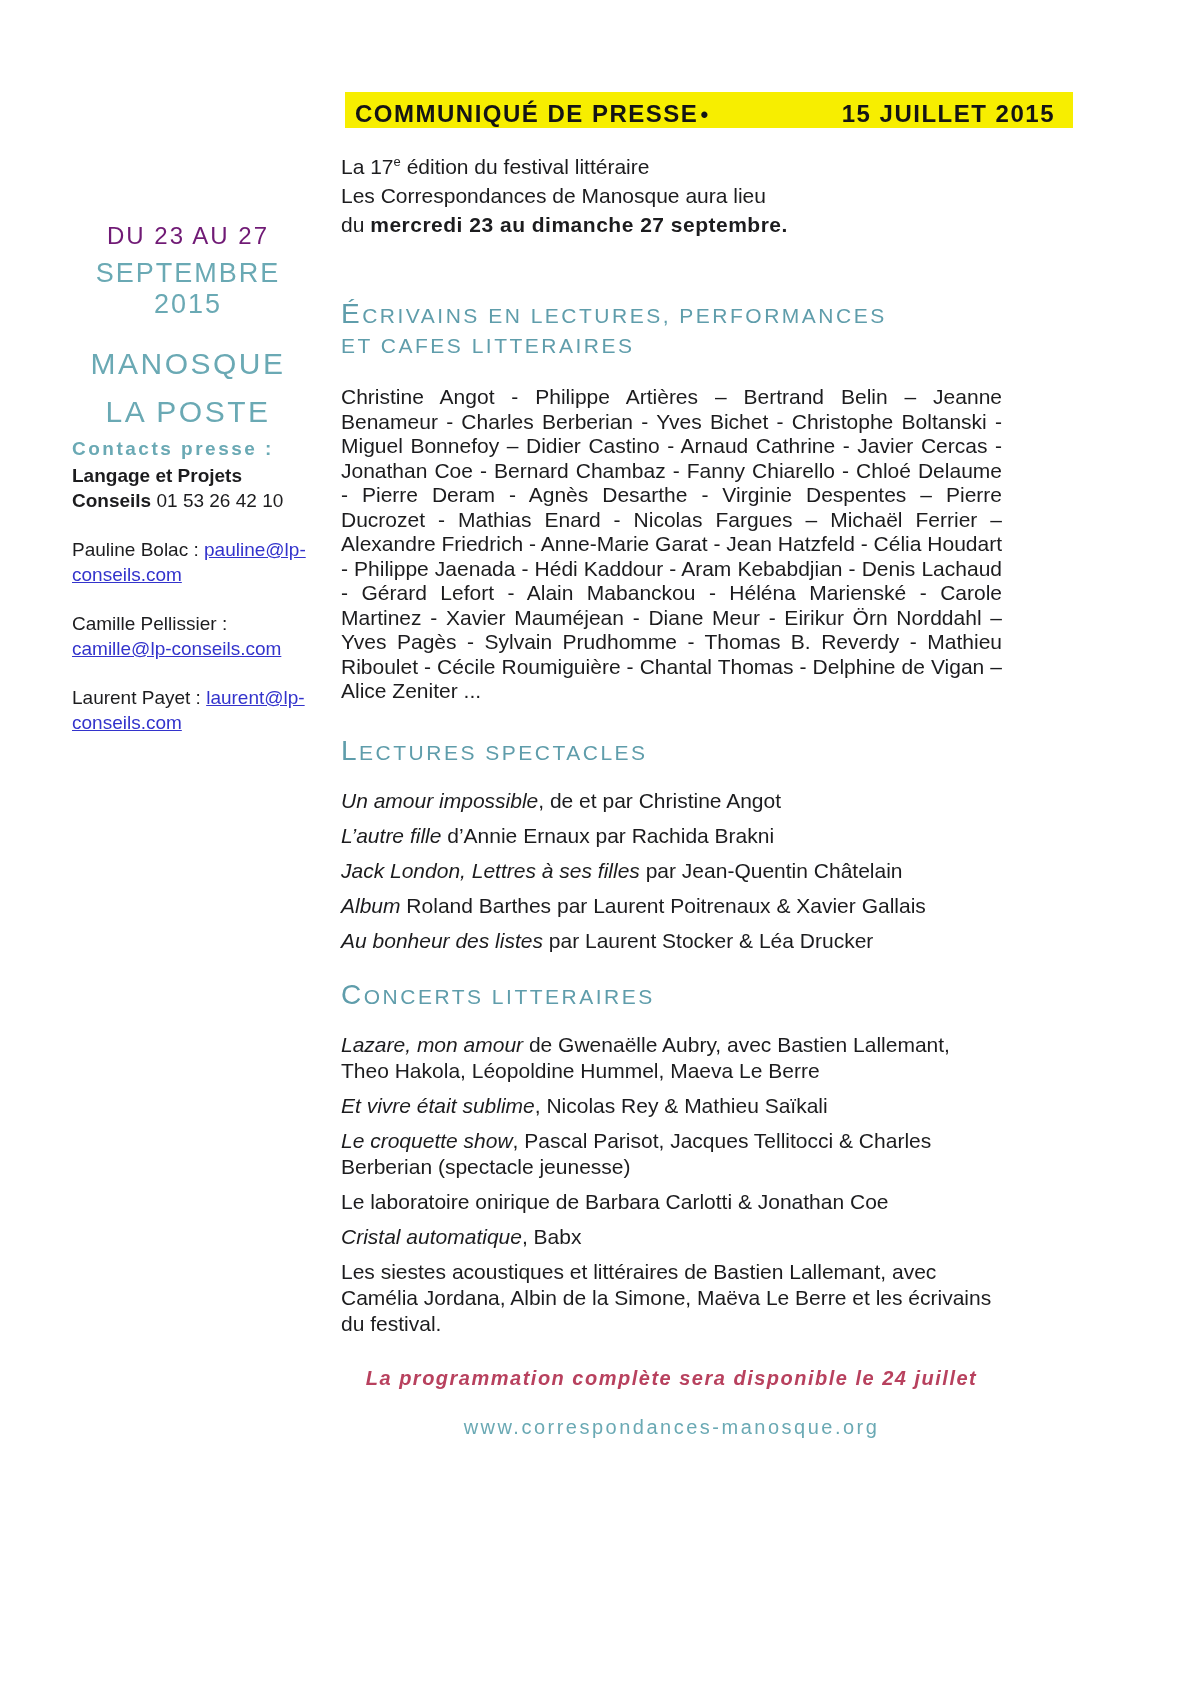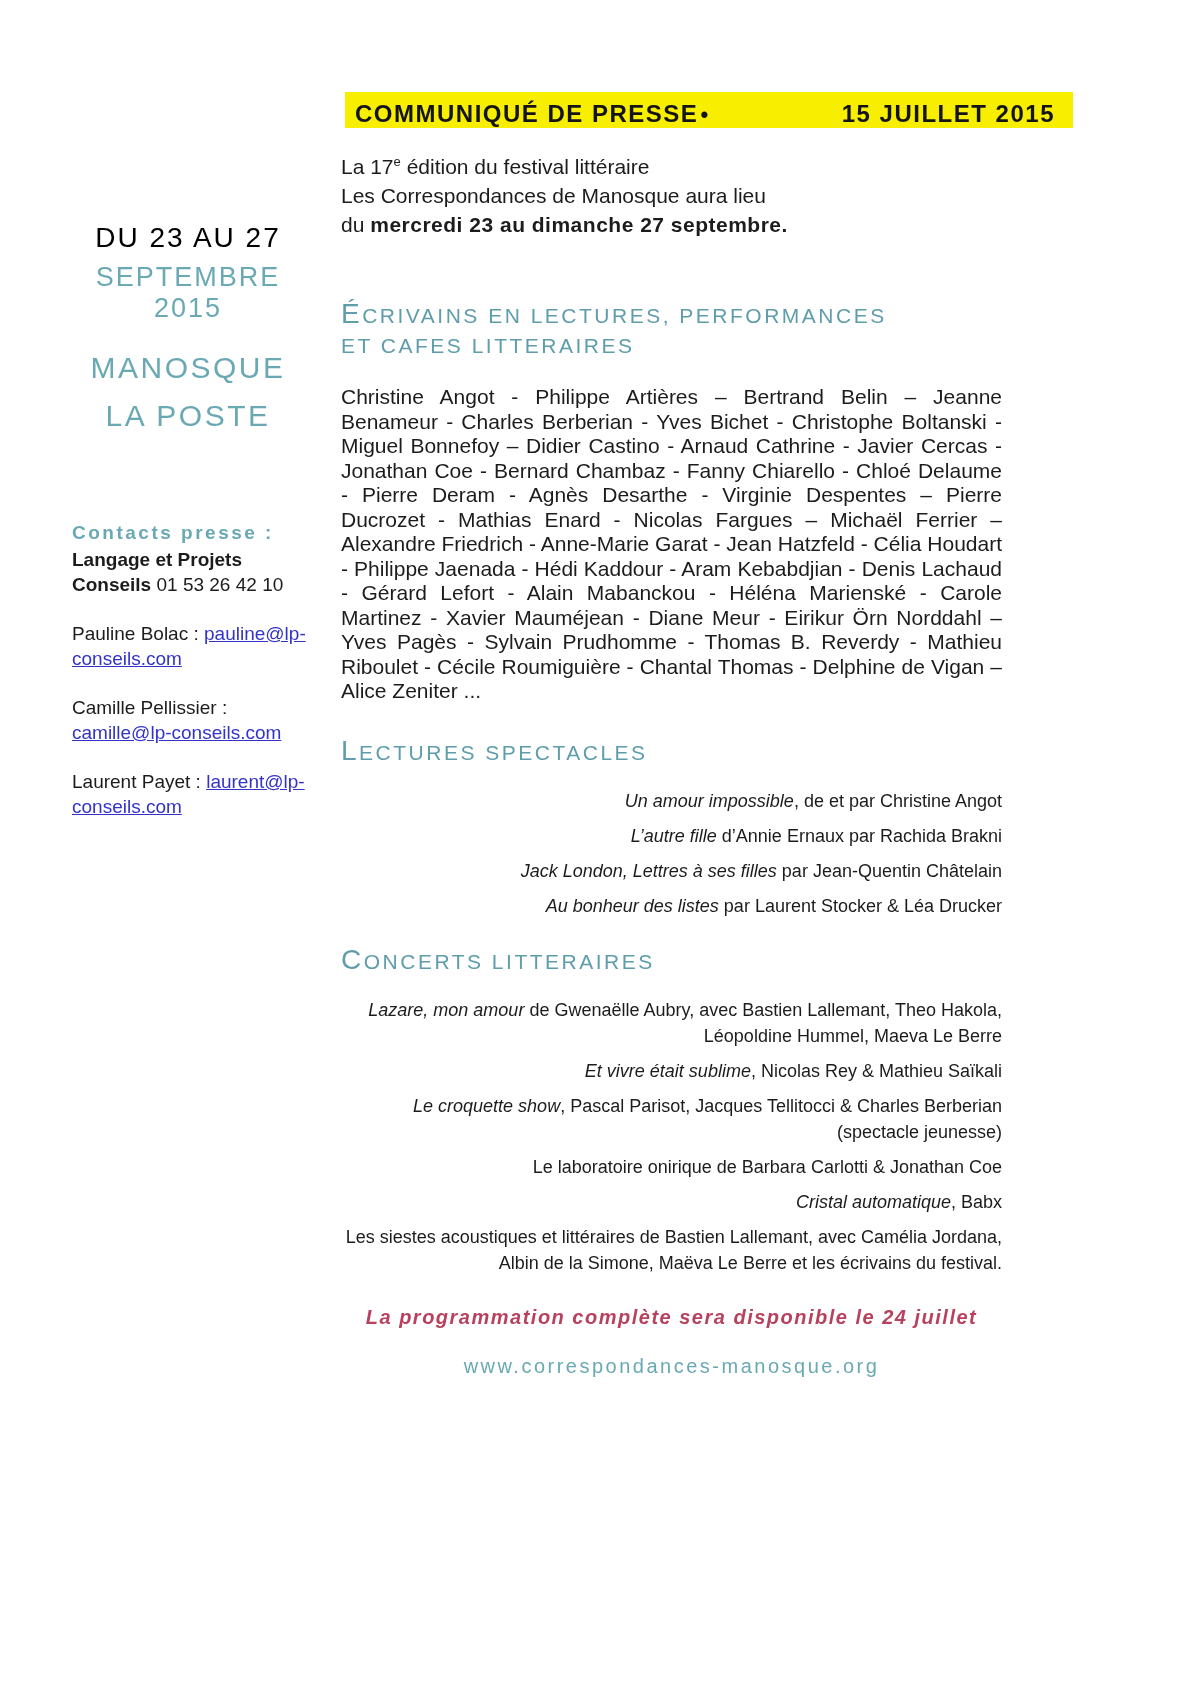--- a/index.html
+++ b/index.html
@@ -18,32 +18,32 @@
     background:#f7ee00;
     display:flex; align-items:flex-end; justify-content:space-between;
     padding:0 18px 0 10px; box-sizing:border-box;
     font-weight:bold; font-size:24px; letter-spacing:1.5px; color:#141414;
     white-space:nowrap;
   }
   .banner .bullet { font-size:22px; margin-left:-130px; }
 
   
   .sidebar { position:absolute; left:60px; top:222px; width:256px; text-align:center; }
-  .side-date1 { color:#000000; font-size:28px; letter-spacing:2px; }
+  .side-date1 { color:#701a75; font-size:24px; letter-spacing:2px; }
   .side-date2 { color:#6aa9b4; font-size:27px; letter-spacing:2px; margin-top:8px; }
   .logo { margin-top:30px; color:#2b2f36; }
   .logo-line {
     font-size:74px; line-height:98px; font-weight:normal;
     letter-spacing:0.26em; margin-right:-0.26em; 
     transform:scaleY(1.02);
   }
   .venue { margin-top:20px; color:#6aa9b4; }
   .venue-line { font-size:30px; letter-spacing:2.5px; line-height:48px; }
 
-  .contacts { margin-top:80px; text-align:left; padding-left:12px; font-size:19px; line-height:25px; }
+  .contacts { text-align:left; padding-left:12px; font-size:19px; line-height:25px; }
   .contacts-heading { color:#6aa9b4; font-weight:bold; letter-spacing:2.5px; font-size:19px; }
   .agency { margin-top:2px; }
   .agency b { font-weight:bold; }
   .person { margin-top:24px; width:250px; }
   .person a, .email-link { color:#3333cc; text-decoration:underline; word-break:break-word; }
 
   
   .main { position:absolute; left:341px; top:147px; width:661px; }
   .intro { font-size:21px; line-height:29px; }
   .intro sup { font-size:13px; }
@@ -55,21 +55,21 @@
 
   .writers {
     margin-top:24px;
     font-size:21px; line-height:24.5px;
     text-align:justify;
     color:#1c1c1e;
   }
 
   .sec2 { margin-top:32px; }
   .show-list { margin-top:20px; }
-  .show-item { font-size:18px; line-height:26px; margin-bottom:9px;text-align:right; }
+  .show-item { font-size:21px; line-height:26px; margin-bottom:9px; }
   .show-item .t { font-style:italic; }
 
   .sec3 { margin-top:26px; }
 
   .footer-announce {
     margin-top:30px; text-align:center;
     color:#b8415e; font-weight:bold; font-size:20px; letter-spacing:1.5px;font-style:italic;
   }
   .footer-url {
     margin-top:26px; text-align:center;
@@ -128,20 +128,21 @@
       <div class="sec-heading">ET CAFES LITTERAIRES</div>
       <div class="writers">Christine Angot - Philippe Artières – Bertrand Belin – Jeanne Benameur - Charles Berberian - Yves Bichet - Christophe Boltanski - Miguel Bonnefoy – Didier Castino - Arnaud Cathrine - Javier Cercas - Jonathan Coe - Bernard Chambaz - Fanny Chiarello - Chloé Delaume - Pierre Deram - Agnès Desarthe - Virginie Despentes – Pierre Ducrozet - Mathias Enard  - Nicolas Fargues – Michaël Ferrier – Alexandre Friedrich - Anne-Marie Garat - Jean Hatzfeld - Célia Houdart - Philippe Jaenada - Hédi Kaddour - Aram Kebabdjian - Denis Lachaud - Gérard Lefort - Alain Mabanckou - Héléna Marienské - Carole Martinez - Xavier Mauméjean - Diane Meur - Eirikur Örn Norddahl – Yves Pagès - Sylvain Prudhomme - Thomas B. Reverdy - Mathieu Riboulet - Cécile Roumiguière - Chantal Thomas - Delphine de  Vigan – Alice Zeniter ...</div>
     </div>
 
     <div class="sec2">
       <div class="sec-heading lead">LECTURES SPECTACLES</div>
       <div class="show-list">
         <div class="show-item"><span class="t">Un amour impossible</span><span>, de et par Christine Angot</span></div>
         <div class="show-item"><span class="t">L’autre fille</span><span> d’Annie Ernaux par Rachida Brakni</span></div>
         <div class="show-item"><span class="t">Jack London, Lettres à ses filles</span><span> par Jean-Quentin Châtelain</span></div>
+        <div class="show-item"><span class="t">Album</span><span> Roland Barthes par Laurent Poitrenaux &amp; Xavier Gallais</span></div>
         <div class="show-item"><span class="t">Au bonheur des listes</span><span> par Laurent Stocker &amp; Léa Drucker</span></div>
       </div>
     </div>
 
     <div class="sec3">
       <div class="sec-heading lead">CONCERTS LITTERAIRES</div>
       <div class="show-list">
         <div class="show-item"><span class="t">Lazare, mon amour</span><span> de Gwenaëlle Aubry, avec Bastien Lallemant, Theo Hakola, Léopoldine Hummel, Maeva Le Berre</span></div>
         <div class="show-item"><span class="t">Et vivre était sublime</span><span>, Nicolas Rey &amp; Mathieu Saïkali</span></div>
         <div class="show-item"><span class="t">Le croquette show</span><span>, Pascal Parisot, Jacques Tellitocci &amp; Charles Berberian (spectacle jeunesse)</span></div>

